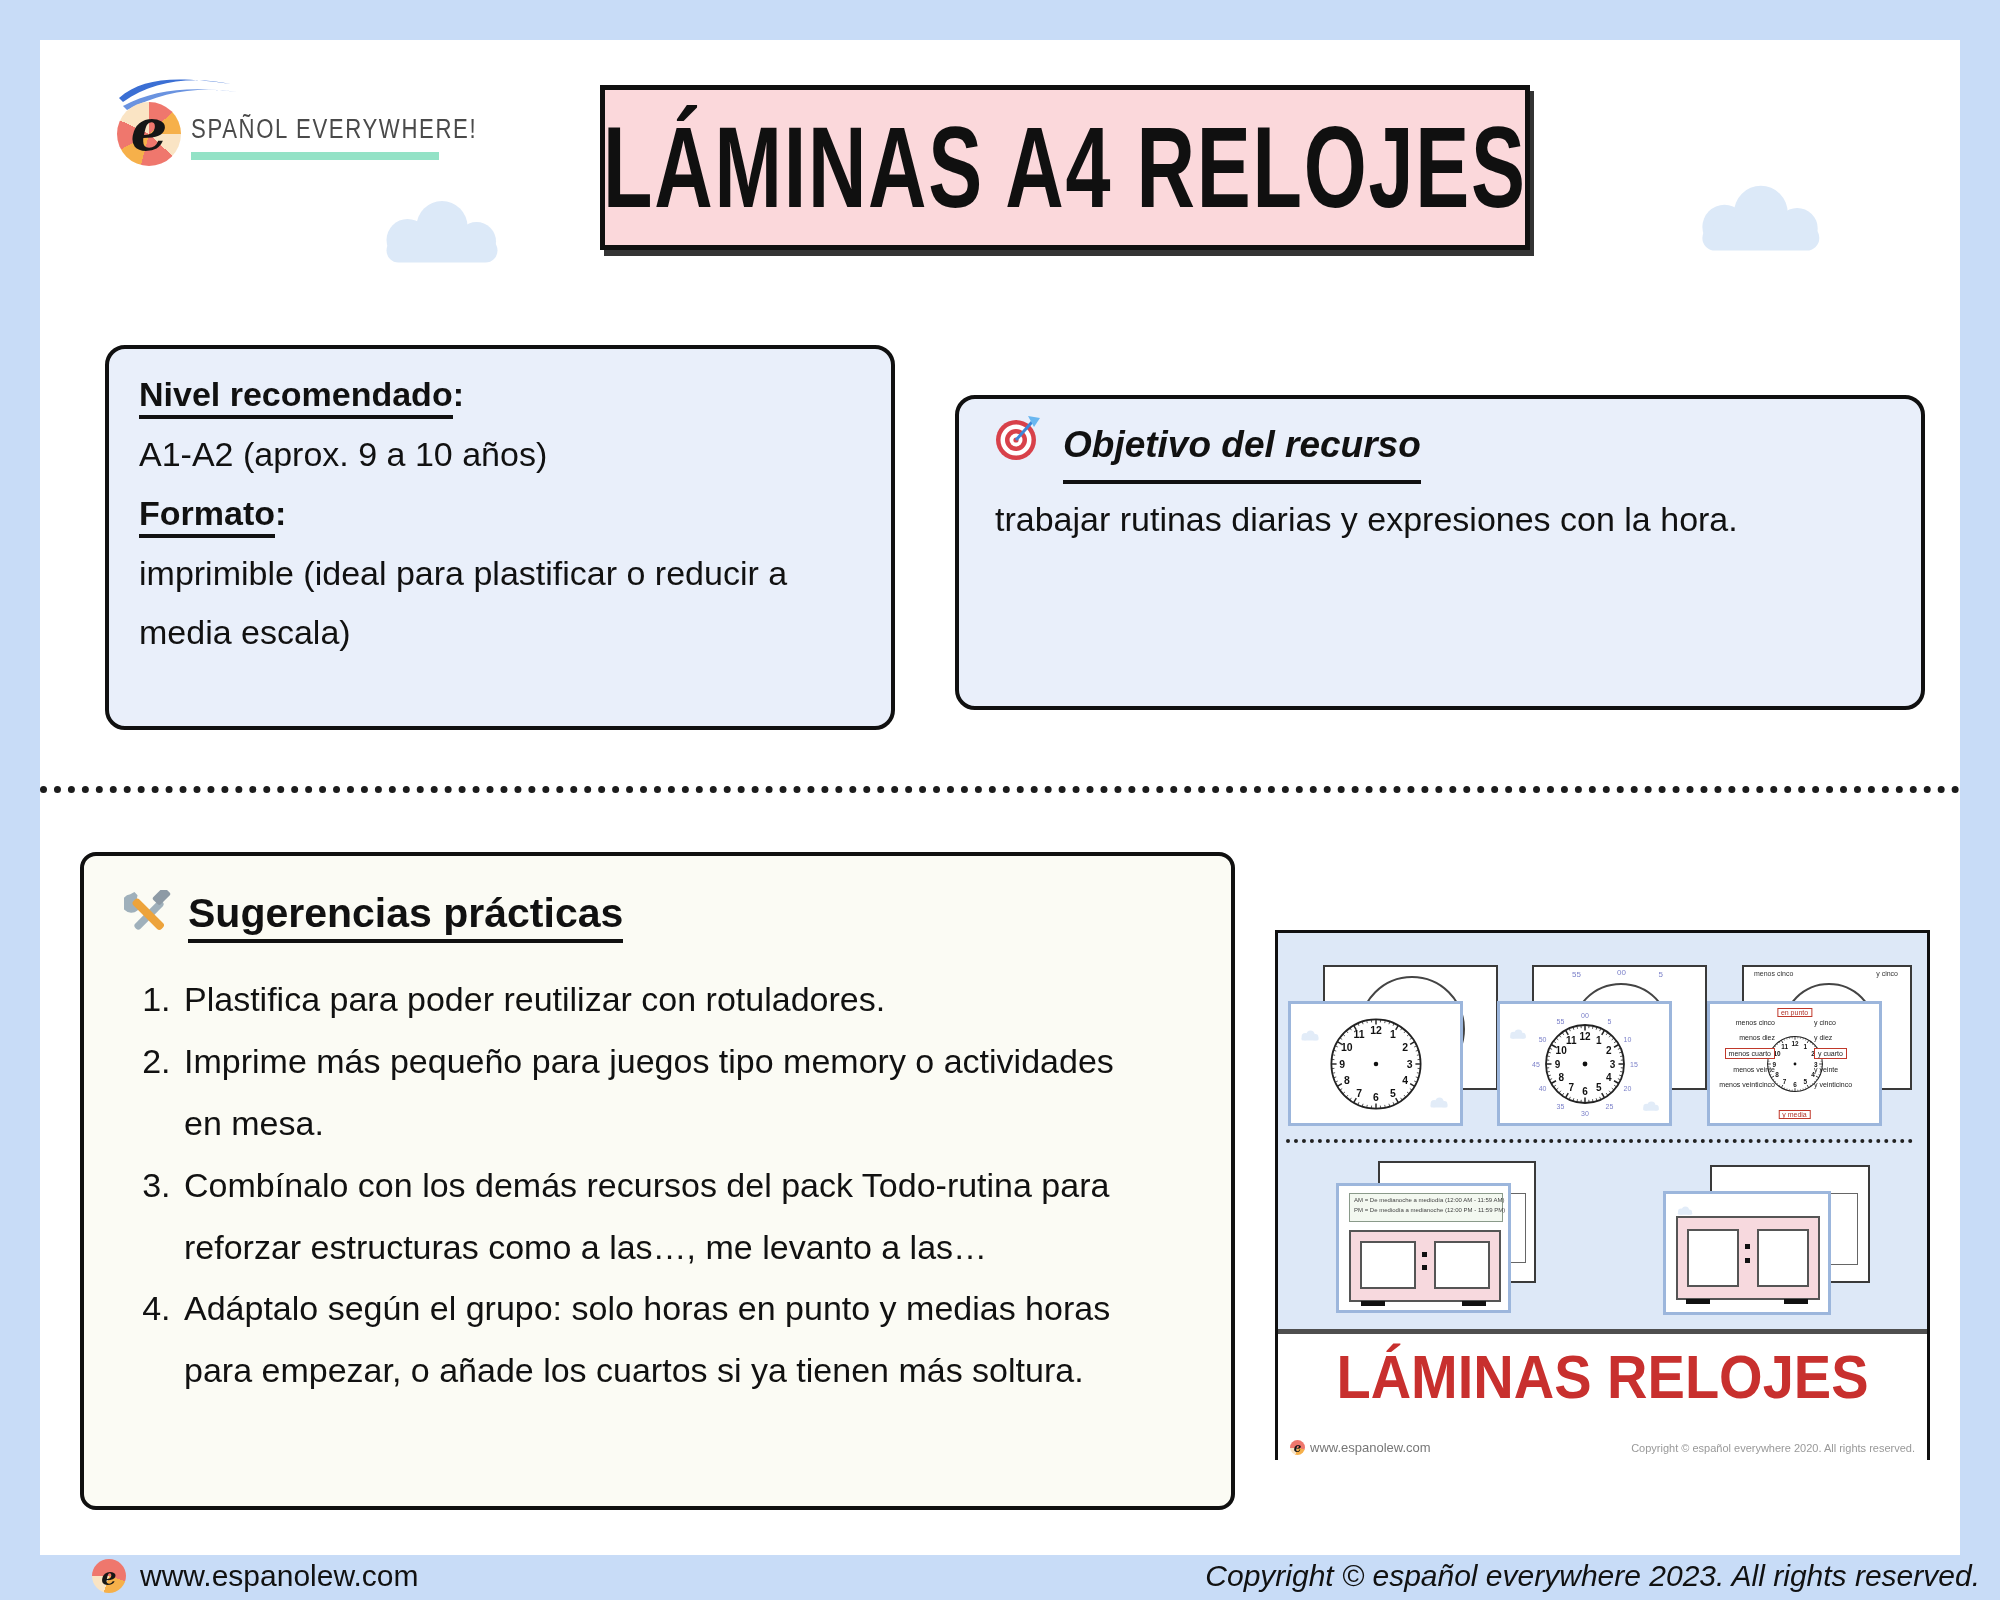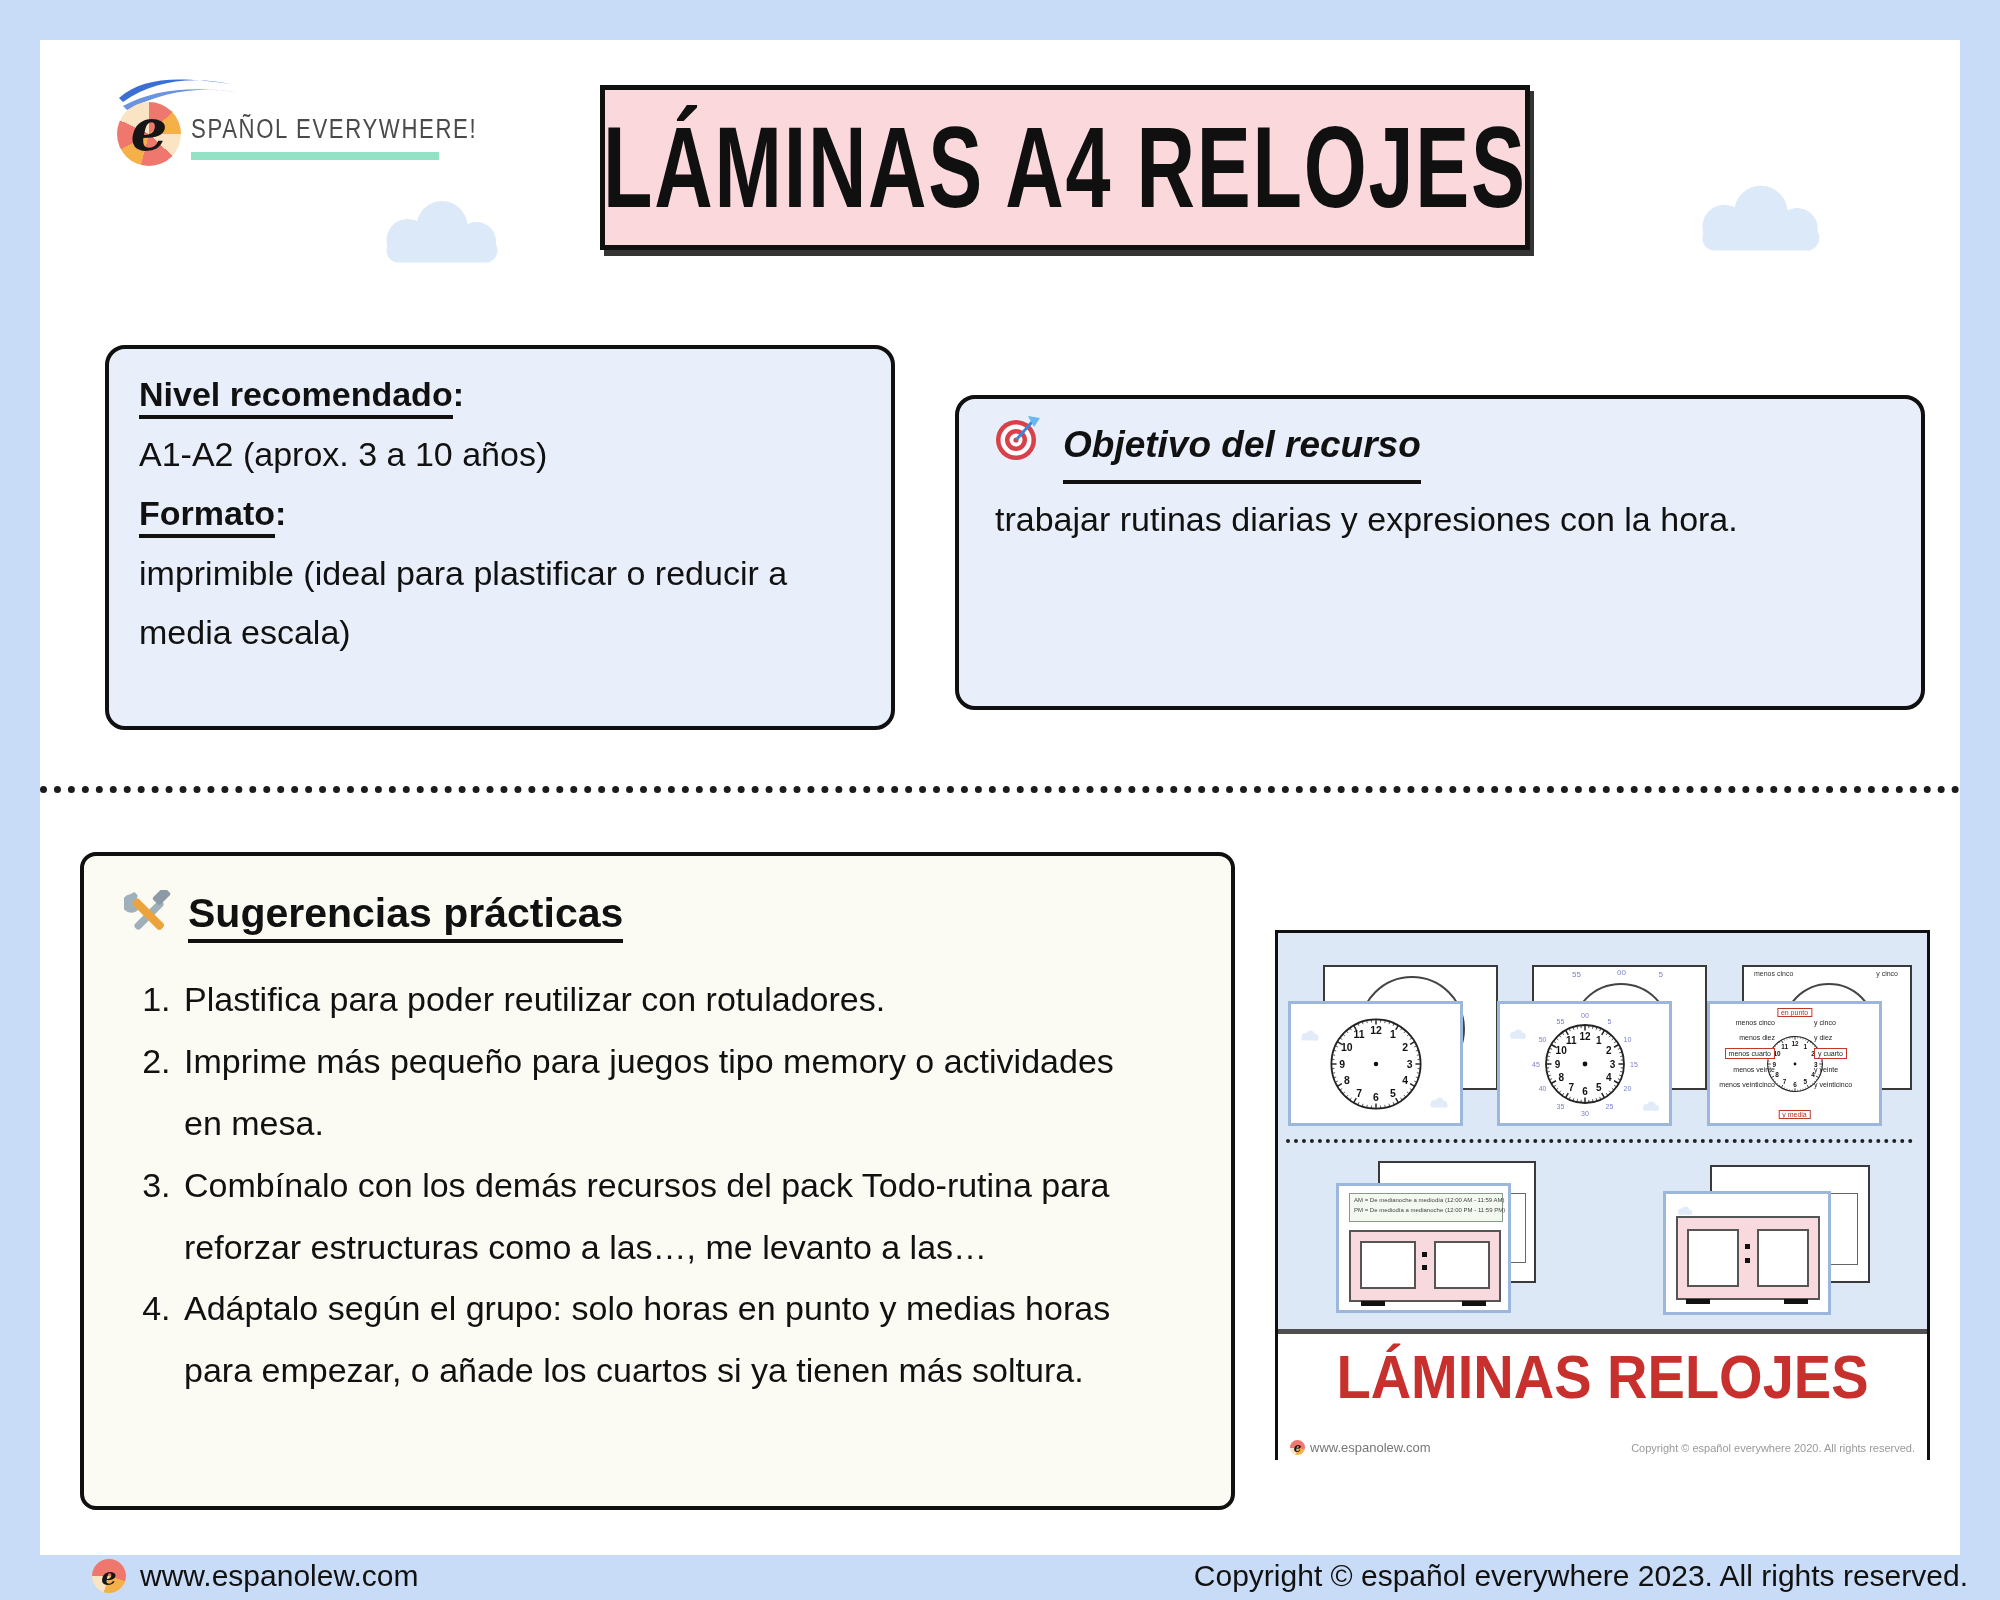--- a/index.html
+++ b/index.html
@@ -134,21 +134,21 @@
 
   
   .page-footer {
     position:absolute; left:0; top:1552px; width:2000px; height:48px;
     display:flex; align-items:center; justify-content:space-between;
     font-size:30px; color:#111;
   }
   .pf-left { display:flex; align-items:center; gap:14px; margin-left:92px; }
   .pf-left .mini-logo { width:34px; height:34px; }
   .pf-left .mini-logo::after { font-size:24px; }
-  .pf-right { margin-right:32px; }
+  .pf-right { margin-right:20px;font-style:italic; }
 
   ._clock { display:block; }
 </style>
 </head>
 <body>
 
 <div class="sheet">
 
   <div class="logo">
     <svg class="logo-swoosh" viewBox="0 0 140 40">
@@ -181,21 +181,21 @@
           <circle cx="25" cy="30" r="14"></circle>
           <circle cx="48" cy="21" r="17"></circle>
           <circle cx="71" cy="31" r="13"></circle>
           <rect x="11" y="29" width="74" height="16" rx="8"></rect>
         </g>
       </svg>
   </div>
 
   <div class="box" id="box-level">
     <div><span class="bold u">Nivel recomendado</span><span class="bold">:</span></div>
-    <div>A1-A2 (aprox. 3 a 10 años)</div>
+    <div>A1-A2 (aprox. 9 a 10 años)</div>
     <div><span class="bold u">Formato</span><span class="bold">:</span></div>
     <div>imprimible (ideal para plastificar o reducir a media escala)</div>
   </div>
 
   <div class="box" id="box-objective">
     <div class="obj-title-row">
       <svg class="icon" viewBox="0 0 48 48">
         <circle cx="21" cy="27" r="20" fill="#d8414a"></circle>
         <circle cx="21" cy="27" r="15.5" fill="#fff"></circle>
         <circle cx="21" cy="27" r="11" fill="#d8414a"></circle>

